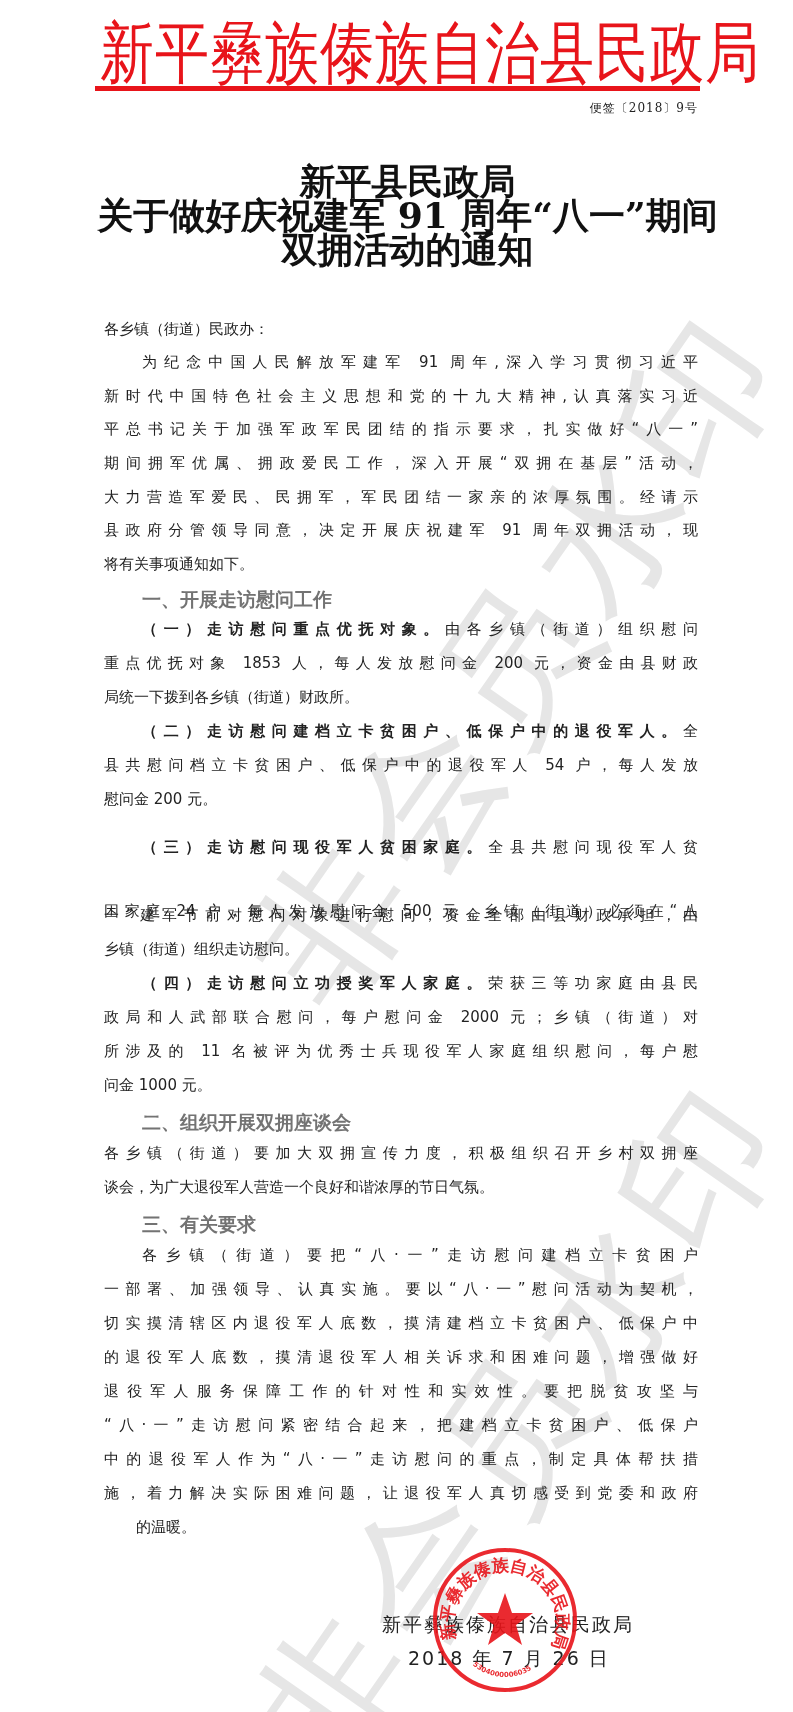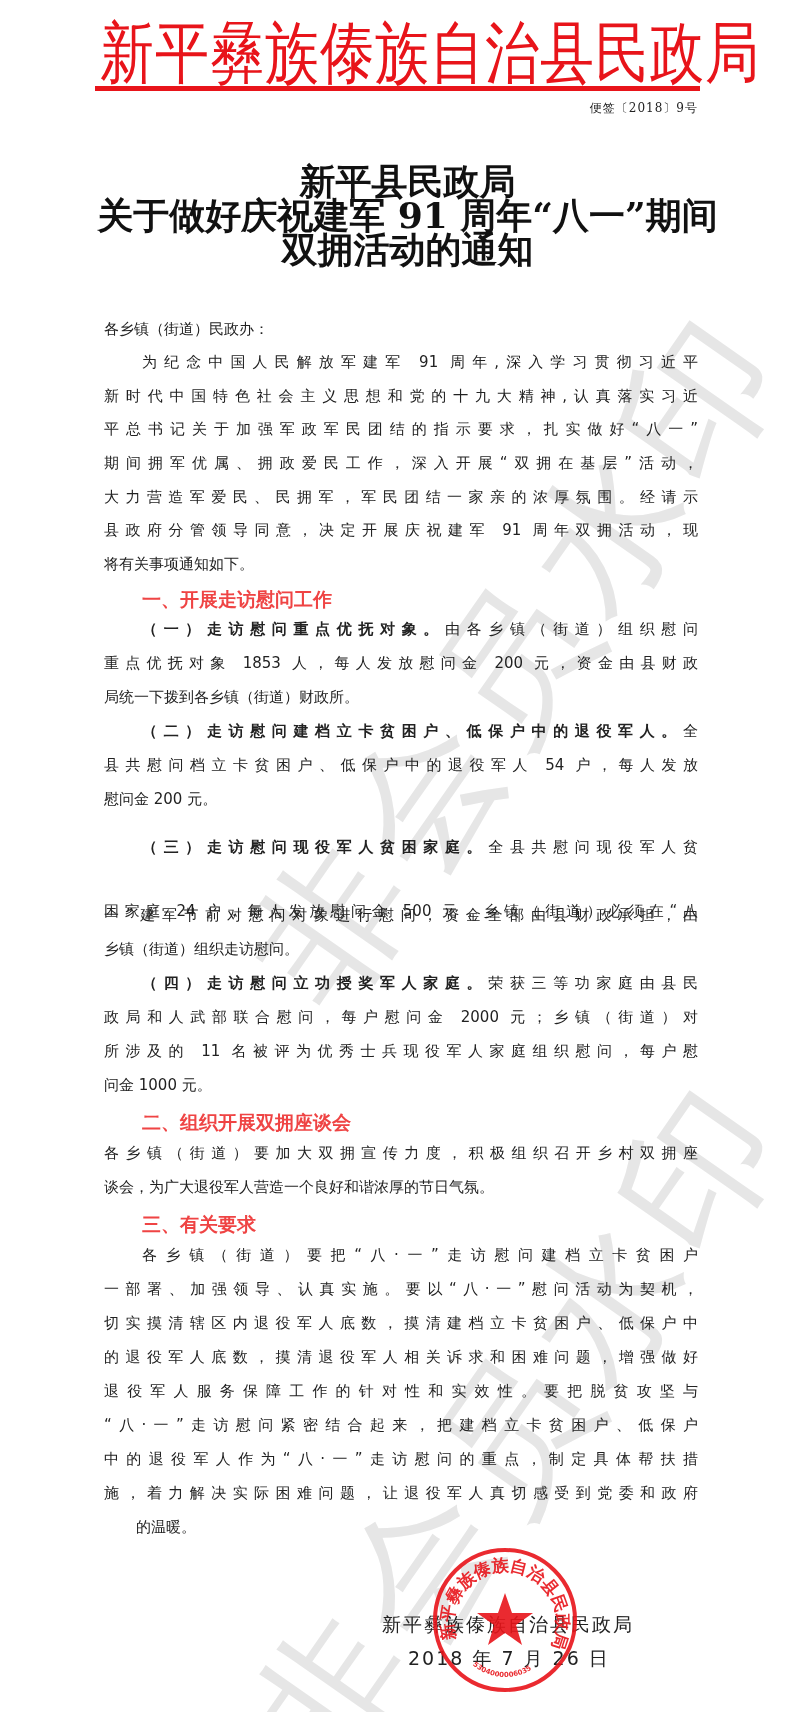--- a/index.html
+++ b/index.html
@@ -12,21 +12,21 @@
         transform:scaleY(1.25); transform-origin:top center; z-index:2; white-space:nowrap; }
   .hdr-rule { position:absolute; left:95px; top:86px; width:605px; height:5px; background:#e8141a; z-index:2; }
   .doc-no { position:absolute; right:95px; top:100px; font-size:12px; color:#222; z-index:2; letter-spacing:1px;
         font-family:"DejaVu Serif", serif; }
   .title { position:absolute; left:11px; width:793px; text-align:center; font-family:"DejaVu Serif", serif;
         font-weight:bold; font-size:36px; color:#111; z-index:2; white-space:nowrap; }
   .line { position:absolute; left:104px; width:594px; font-size:15px; color:#222; z-index:2;
         white-space:nowrap; font-family:"DejaVu Sans", sans-serif; text-align:justify; text-align-last:justify; }
   .line.last { text-align-last:left; }
   .line.indent { left:142px; width:556px; }
-  .heading { position:absolute; left:142px; font-size:19px; font-weight:bold; color:#ef4444; z-index:2; white-space:nowrap; }
+  .heading { position:absolute; left:142px; font-size:19px; font-weight:bold; color:#737373; z-index:2; white-space:nowrap; }
   .bold { font-weight:bold; }
   .sig { position:absolute; font-size:19px; color:#222; z-index:2; white-space:nowrap; letter-spacing:2px; }
   .seal { position:absolute; left:430px; top:1545px; width:150px; height:150px; z-index:3; opacity:0.9; }
 </style>
 </head>
 <body>
 
 <div class="wm" style="left:120px; top:560px;">非会员水印</div>
 <div class="wm" style="left:120px; top:1330px;">非会员水印</div>
 

